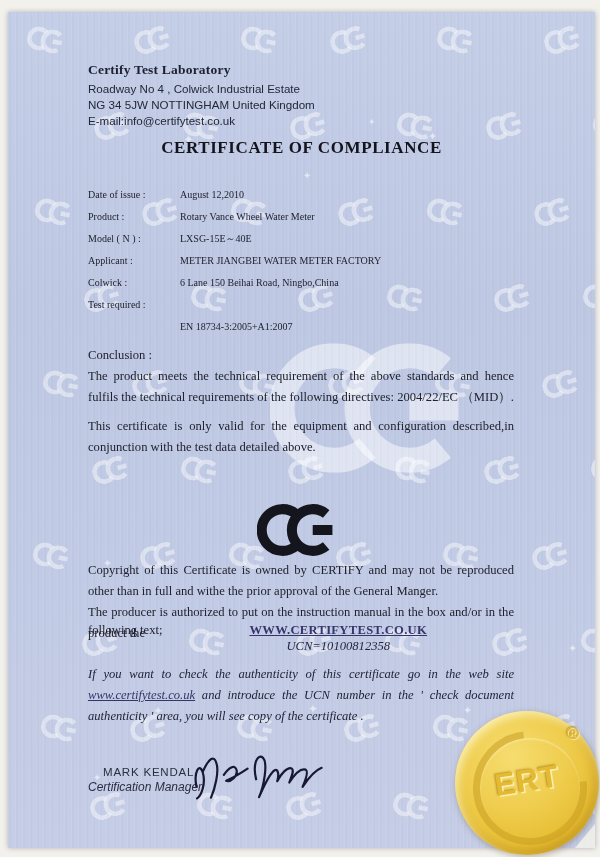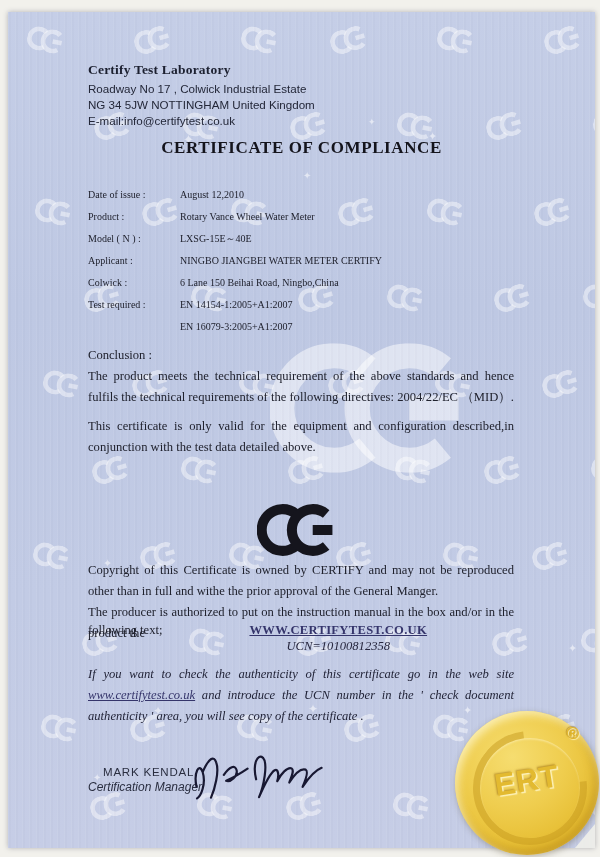--- a/index.html
+++ b/index.html
@@ -388,21 +388,21 @@
     <svg class="big-ce" viewBox="0 0 106 67">
         <use href="#ce-sym"></use>
       </svg>
     <div class="stripes"></div>
 
     <div class="content">
 
       <div class="abs" style="left:80px;top:50px;">
         <div class="org">Certify Test Laboratory</div>
         <div class="addr">
-          <div>Roadway No 17 , Colwick Industrial Estate</div>
+          <div>Roadway No 4 , Colwick Industrial Estate</div>
           <div>NG 34 5JW NOTTINGHAM United Kingdom</div>
           <div>E-mail:info@certifytest.co.uk</div>
         </div>
       </div>
 
       <div class="abs title" style="left:0;top:126px;">CERTIFICATE OF COMPLIANCE</div>
 
       <div class="abs details" style="left:80px;top:172px;width:430px;">
         <div class="drow">
           <div class="dlabel">Date of issue :</div>
@@ -411,33 +411,32 @@
         <div class="drow">
           <div class="dlabel">Product :</div>
           <div class="dvalue">Rotary Vance Wheel Water Meter</div>
         </div>
         <div class="drow">
           <div class="dlabel">Model ( N ) :</div>
           <div class="dvalue">LXSG-15E～40E</div>
         </div>
         <div class="drow">
           <div class="dlabel">Applicant :</div>
-          <div class="dvalue">NINGBO JIANGBEI WATER METER CERTIFY</div>
+          <div class="dvalue">METER JIANGBEI WATER METER FACTORY</div>
         </div>
         <div class="drow">
           <div class="dlabel">Colwick :</div>
           <div class="dvalue">6 Lane 150 Beihai Road, Ningbo,China</div>
         </div>
         <div class="drow">
           <div class="dlabel">Test required :</div>
-          <div class="dvalue">EN 14154-1:2005+A1:2007</div>
         </div>
         <div class="drow">
           <div class="dlabel"></div>
-          <div class="dvalue">EN 16079-3:2005+A1:2007</div>
+          <div class="dvalue">EN 18734-3:2005+A1:2007</div>
         </div>
       </div>
 
       <div class="abs para" style="left:80px;top:333px;">Conclusion :</div>
       <div class="abs para" style="left:80px;top:354px;">The product meets the technical requirement of the above standards and hence fulfils the technical requirements of the following directives:  2004/22/EC （MID）.</div>
       <div class="abs para" style="left:80px;top:404px;">This certificate is only valid for the equipment and configuration described,in conjunction with the test data detailed above.</div>
 
       <svg class="ce-black" viewBox="0 0 106 67">
           <use href="#ce-sym"></use>
         </svg>

